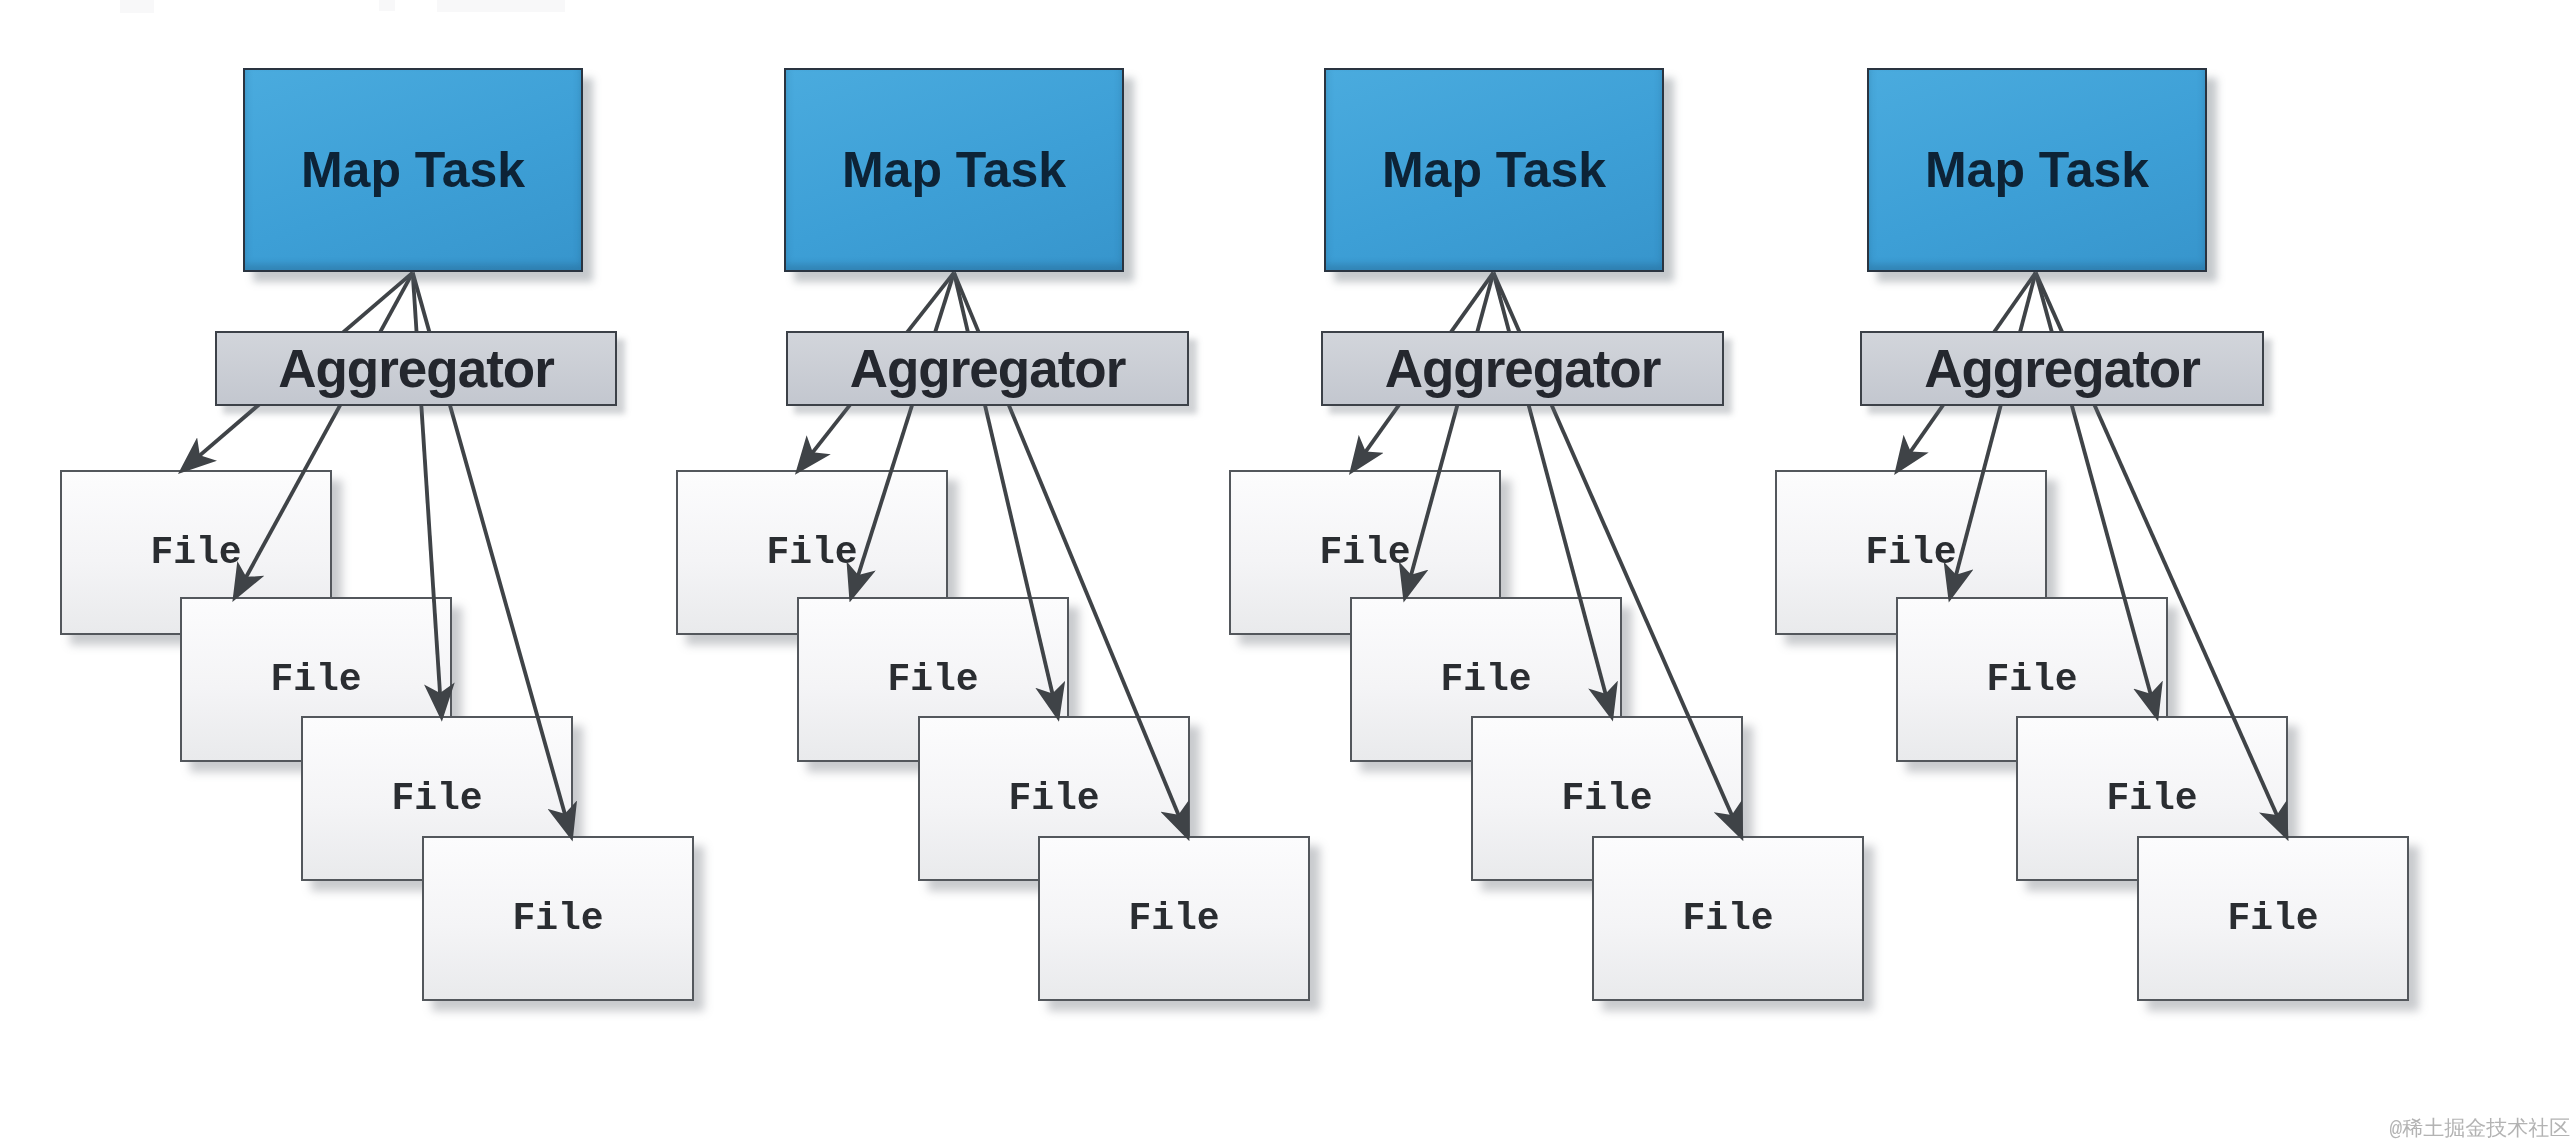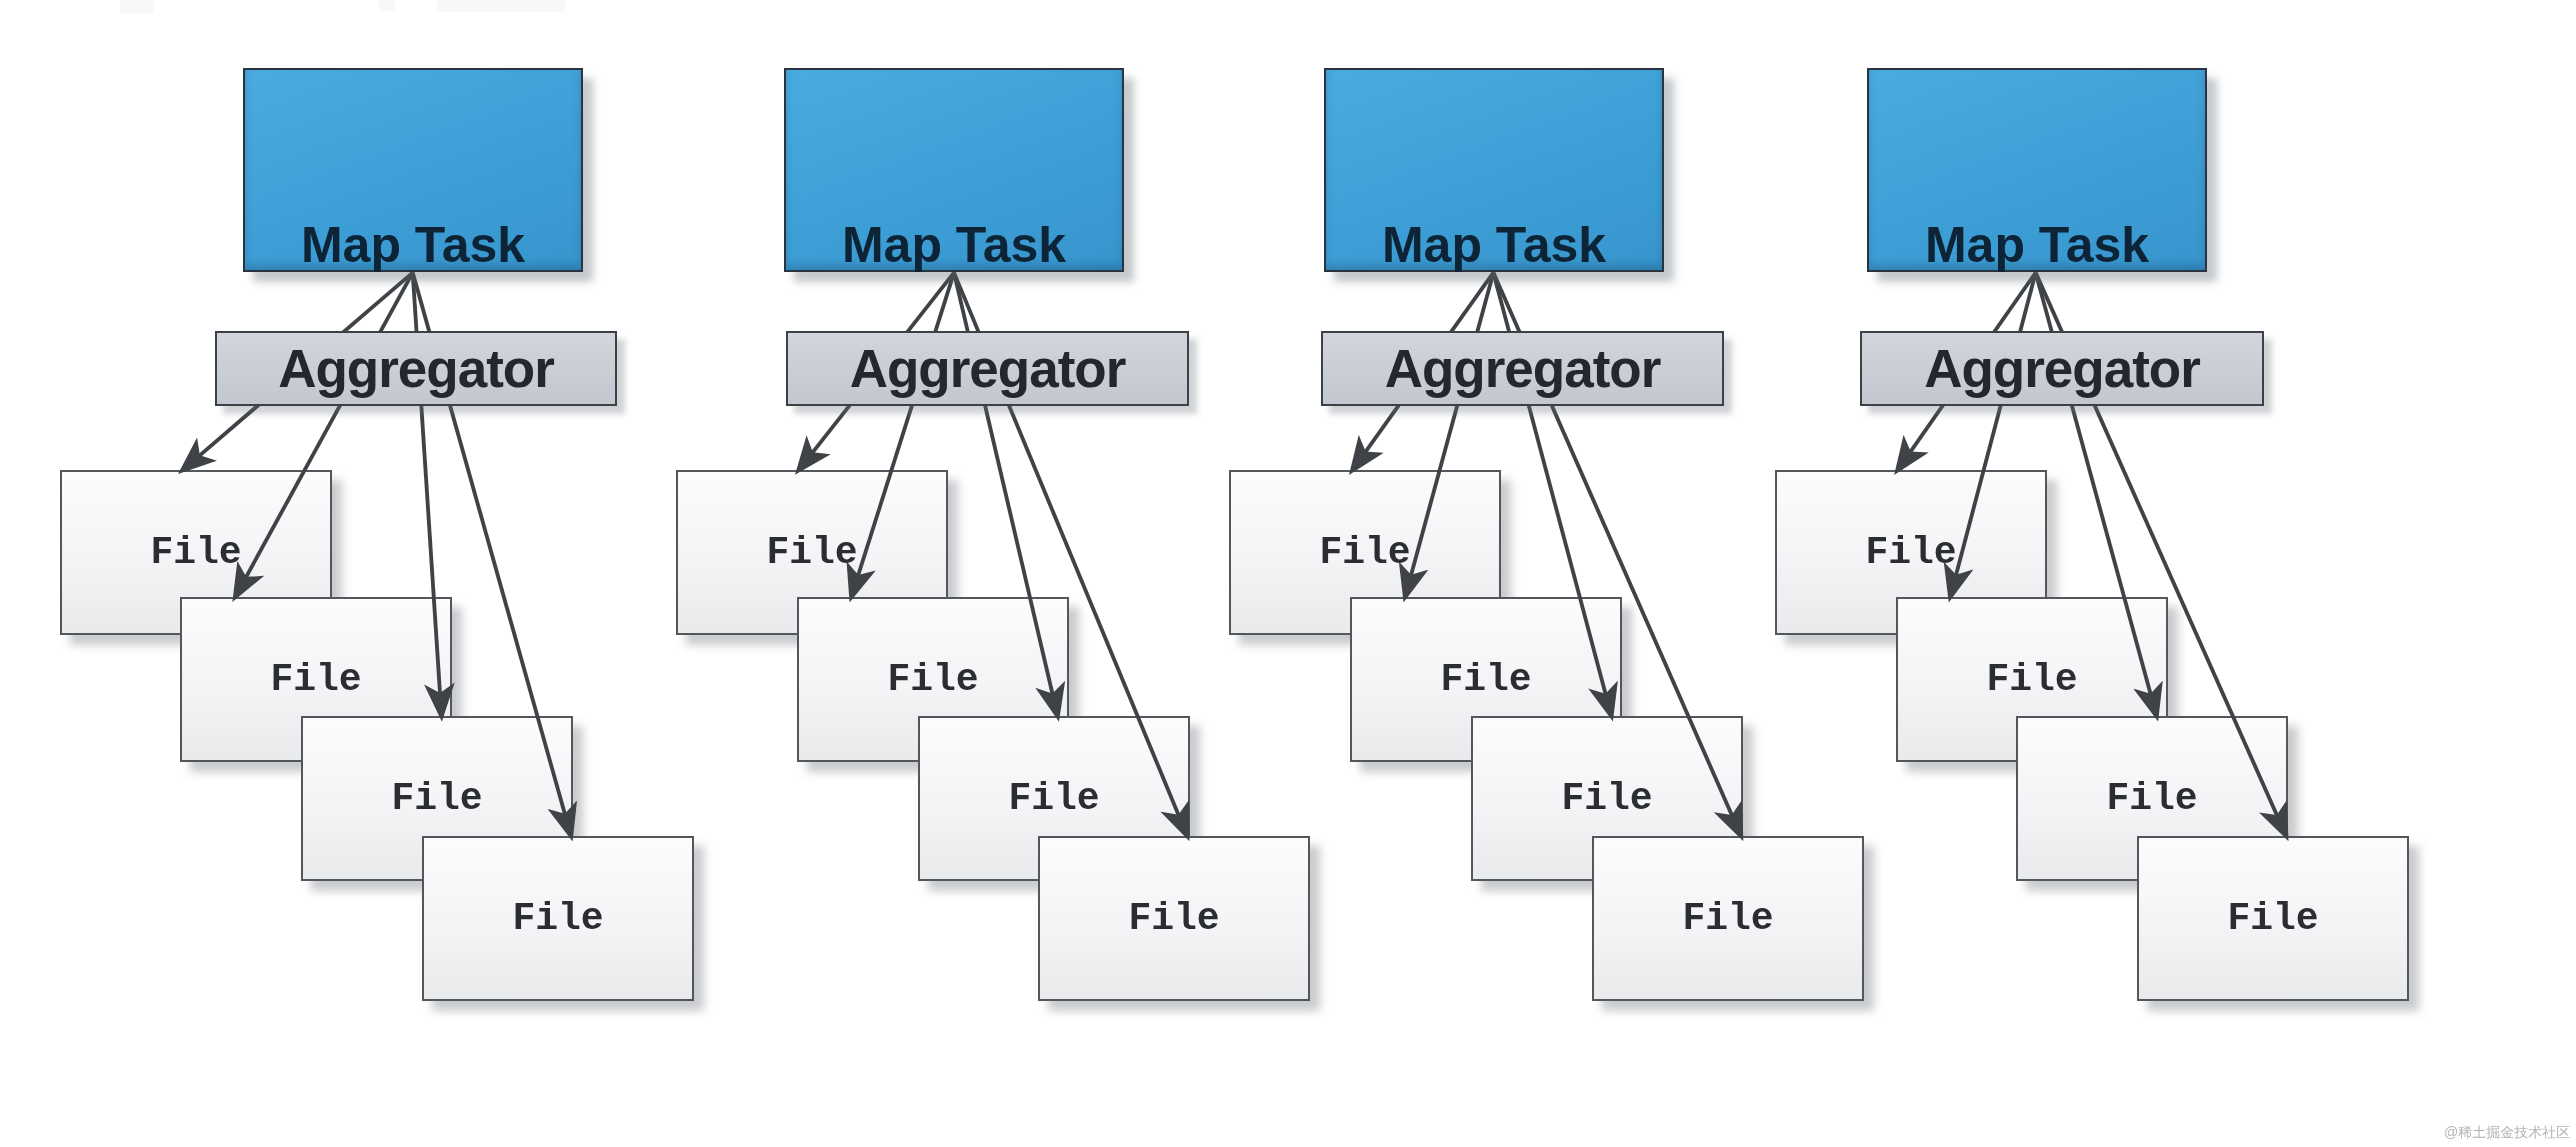--- a/index.html
+++ b/index.html
@@ -41,21 +41,20 @@
     font-weight: bold;
     line-height: 1;
   }
   .map {
     z-index: 3;
     background: linear-gradient(160deg, var(--c-map-fill-top) 0%, #3d9fd6 55%, var(--c-map-fill-bottom) 100%);
     border: 2.9px solid var(--c-map-border);
     color: var(--c-map-text);
     font-size: 50px;
     box-shadow: 9.6px 9.6px 7.7px rgba(90, 100, 110, 0.35), inset 0 -5.8px 7.7px rgba(20, 60, 90, 0.25);
-    align-items: flex-end;
   }
   .agg {
     z-index: 3;
     background: linear-gradient(180deg, var(--c-agg-fill-top) 0%, var(--c-agg-fill-bottom) 100%);
     border: 2.9px solid var(--c-agg-border);
     color: var(--c-agg-text);
     font-size: 53px;
     letter-spacing: -1px;
     box-shadow: 7.7px 7.7px 5.8px rgba(100, 105, 115, 0.3);
     overflow: visible;
@@ -81,24 +80,24 @@
   }
   .arrows line {
     stroke: currentColor;
     stroke-width: 4;
   }
   .watermark {
     position: absolute;
     right: 5.8px;
     bottom: 5.8px;
     z-index: 5;
-    font-size: 14px;
+    font-size: 21px;
     font-weight: normal;
     color: var(--c-watermark);
-    font-family: Liberation Sans, sans-serif;
+    font-family: Liberation Mono, monospace;
     margin-left: 12px;
   }
   .top-artifact {
     position: absolute;
     top: 0;
     background: #f8f8f9;
     z-index: 0;
   }
 </style>
 </head>

